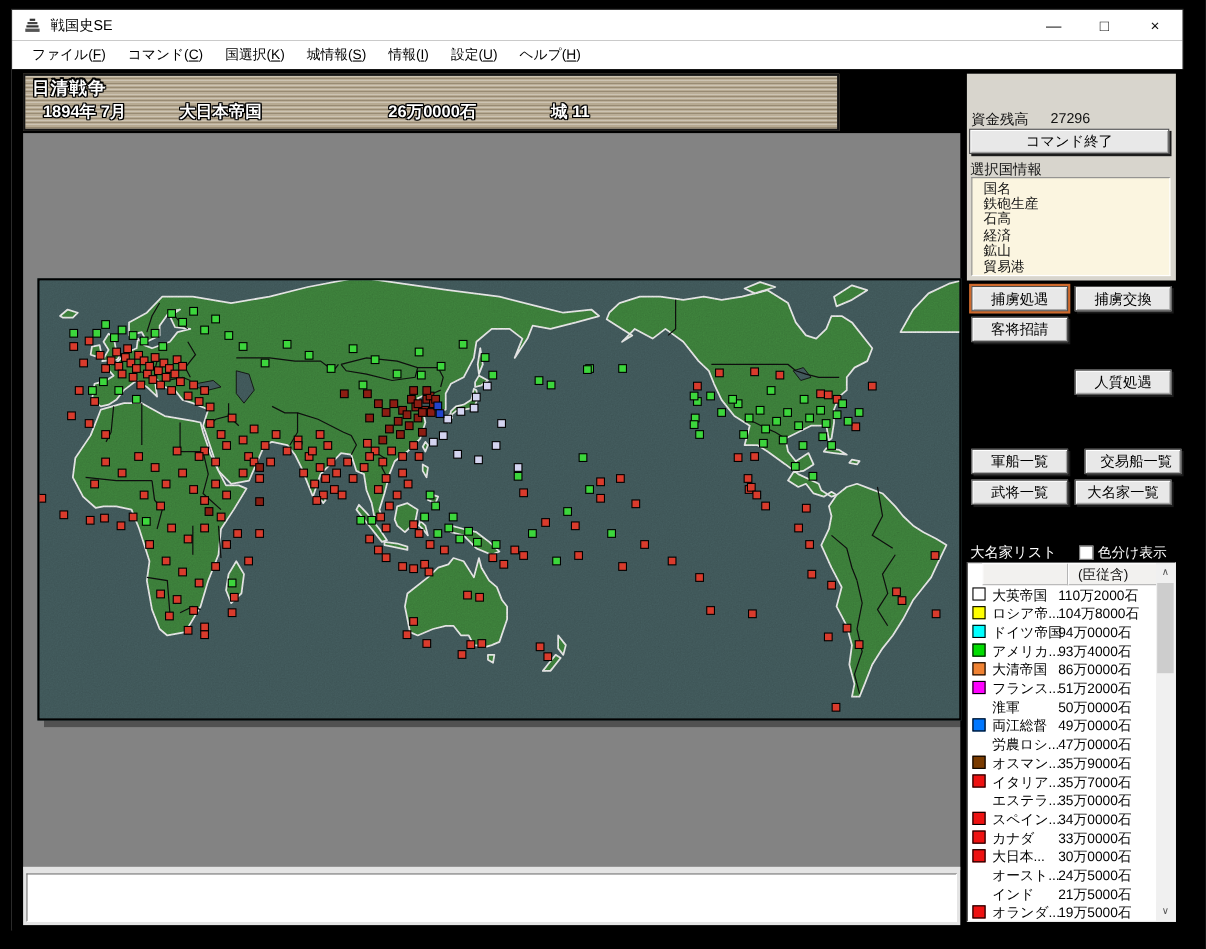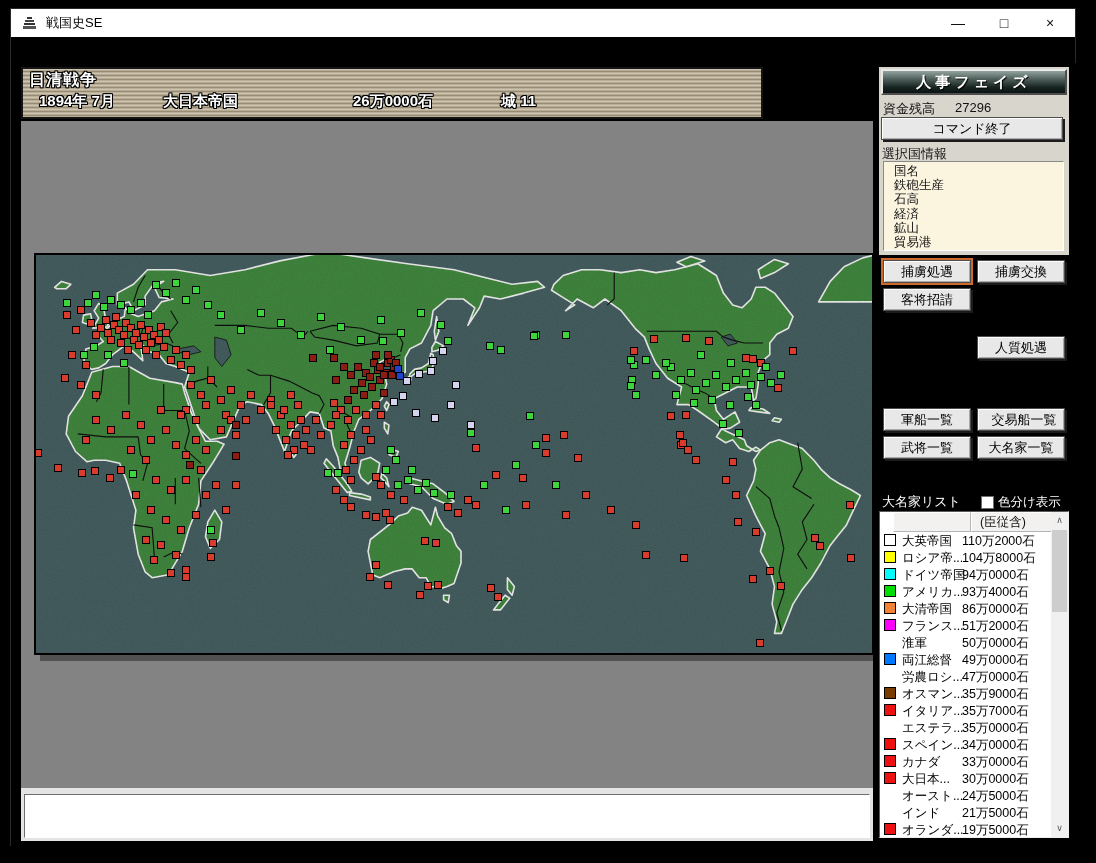--- a/index.html
+++ b/index.html
@@ -97,20 +97,29 @@
       </svg>
     </span>
     <span class="title-text">戦国史SE</span>
     <div class="controls">
       <span class="ctrl">—</span>
       <span class="ctrl">□</span>
       <span class="ctrl">×</span>
     </div>
   </div>
 
+  <div class="menubar" id="menubar">
+      <span class="menu-item">ファイル(<u>F</u>)</span>
+      <span class="menu-item">コマンド(<u>C</u>)</span>
+      <span class="menu-item">国選択(<u>K</u>)</span>
+      <span class="menu-item">城情報(<u>S</u>)</span>
+      <span class="menu-item">情報(<u>I</u>)</span>
+      <span class="menu-item">設定(<u>U</u>)</span>
+      <span class="menu-item">ヘルプ(<u>H</u>)</span>
+    </div>
 
   <div class="client">
 
     <div class="infobar">
       <div class="info-event outline-text">日清戦争</div>
       <div class="info-line2">
         <span class="info-date outline-text">1894年 7月</span>
         <span class="info-nation outline-text">大日本帝国</span>
         <span class="info-koku outline-text">26万0000石</span>
         <span class="info-castle outline-text">城 11</span>
@@ -535,21 +544,20 @@
           </svg>
       </div>
     </div>
 
     <div class="msg-outer">
       <div class="msg-box"></div>
     </div>
 
     <div class="right-panel">
       <div class="gray-top">
-        <div class="phase-header">人事フェイズ</div>
         <span class="funds-label">資金残高</span>
         <span class="funds-value">27296</span>
         <button class="btn cmd-end">コマンド終了</button>
         <span class="selinfo-label">選択国情報</span>
         <ul class="selinfo-box" id="selinfo">
             <li>国名</li>
             <li>鉄砲生産</li>
             <li>石高</li>
             <li>経済</li>
             <li>鉱山</li>
@@ -558,21 +566,21 @@
       </div>
 
       <div id="action-buttons">
           <button class="btn abtn focused" style="left: 4px; top: 193px;">捕虜処遇</button>
           <button class="btn abtn" style="left: 98px; top: 193px;">捕虜交換</button>
           <button class="btn abtn" style="left: 4px; top: 221px;">客将招請</button>
           <button class="btn abtn" style="left: 98px; top: 221px; margin-top: 48px;">人質処遇</button>
         </div>
       <div id="list-buttons">
           <button class="btn abtn" style="left: 4px; top: 341px;">軍船一覧</button>
-          <button class="btn abtn" style="left: 98px; top: 341px; padding-left: 6px;">交易船一覧</button>
+          <button class="btn abtn" style="left: 107px; top: 341px; padding-left: 6px;">交易船一覧</button>
           <button class="btn abtn" style="left: 4px; top: 369px;">武将一覧</button>
           <button class="btn abtn" style="left: 98px; top: 369px;">大名家一覧</button>
         </div>
 
       <span class="daimyo-label">大名家リスト</span>
       <label class="color-toggle">
         <span class="checkbox"></span>
         <span class="lbl">色分け表示</span>
       </label>
 

